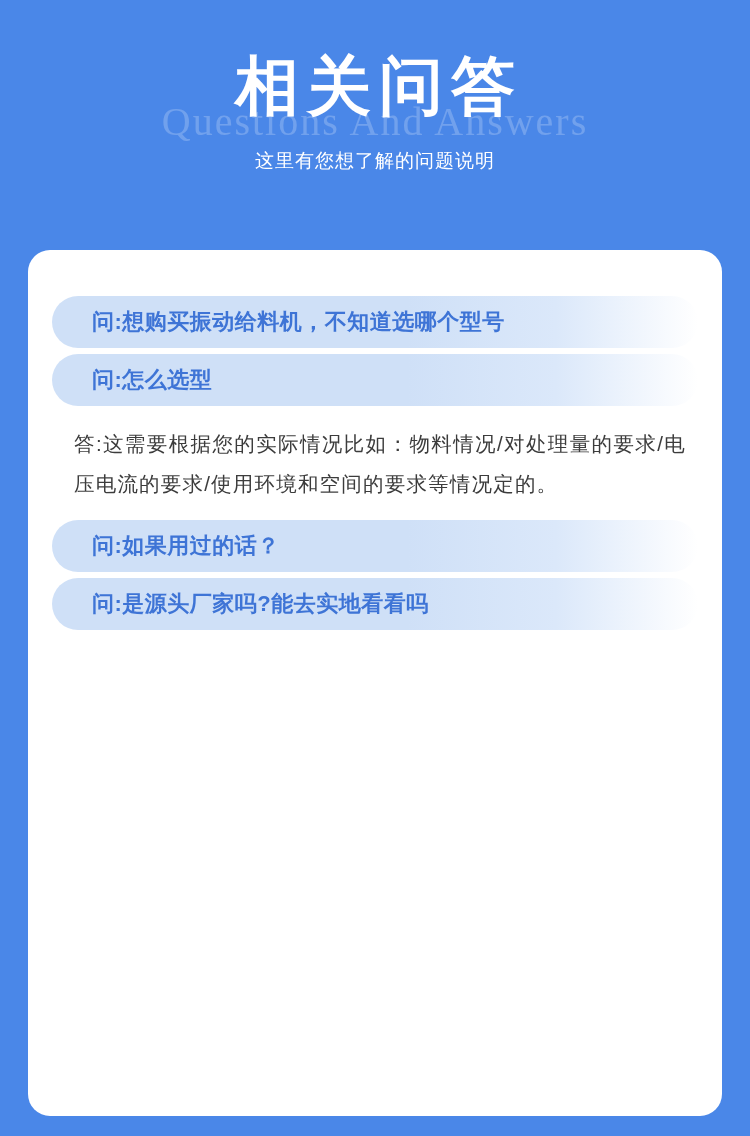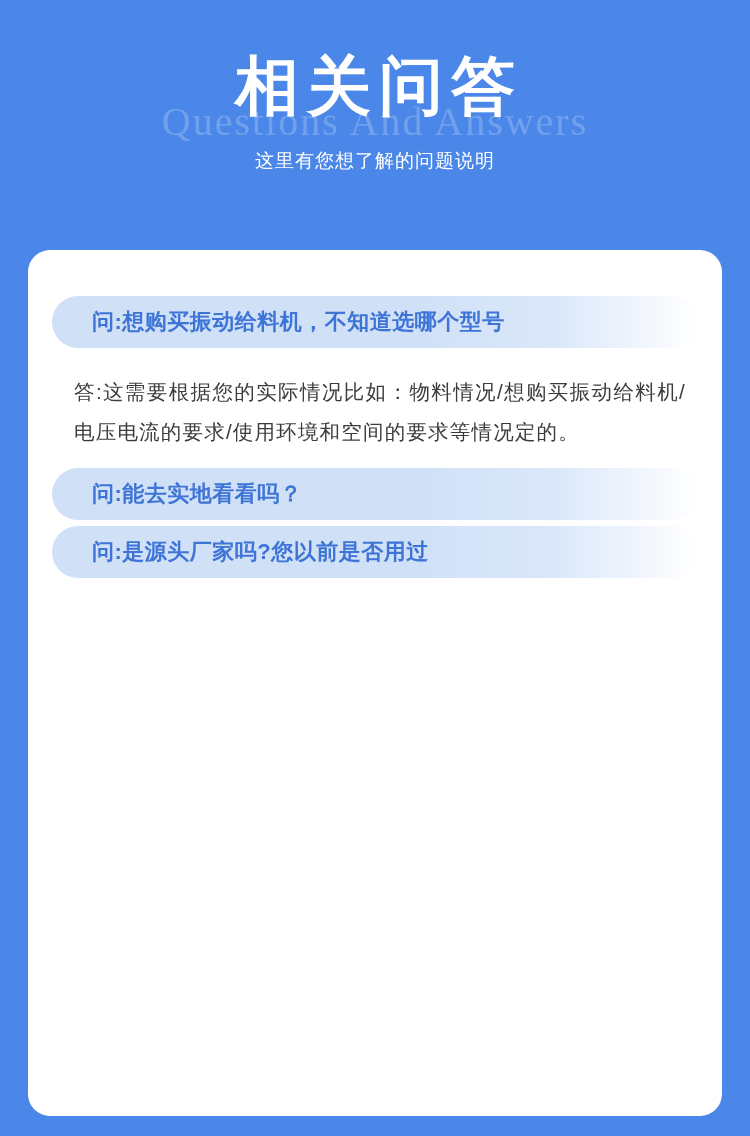--- a/index.html
+++ b/index.html
@@ -134,31 +134,34 @@
 
   <div class="card">
 
     <div class="qa-block">
       <div class="q-row">
         <span class="q-text">问:想购买振动给料机，不知道选哪个型号</span>
       </div>
     </div>
 
     <div class="qa-block">
+      <div class="q-row">
+        <span class="q-text">问:怎么选型</span>
+      </div>
       <div class="a-row">
-        <div class="a-text">答:这需要根据您的实际情况比如：物料情况/想购买振动给料机/电压电流的要求/使用环境和空间的要求等情况定的。</div>
+        <div class="a-text">答:这需要根据您的实际情况比如：物料情况/对处理量的要求/电压电流的要求/使用环境和空间的要求等情况定的。</div>
       </div>
     </div>
 
     <div class="qa-block">
       <div class="q-row">
-        <span class="q-text">问:能去实地看看吗？</span>
+        <span class="q-text">问:如果用过的话？</span>
       </div>
     </div>
 
     <div class="qa-block">
       <div class="q-row">
-        <span class="q-text">问:是源头厂家吗?您以前是否用过</span>
+        <span class="q-text">问:是源头厂家吗?能去实地看看吗</span>
       </div>
     </div>
 
   </div>
 </div>
 
 </body></html>

